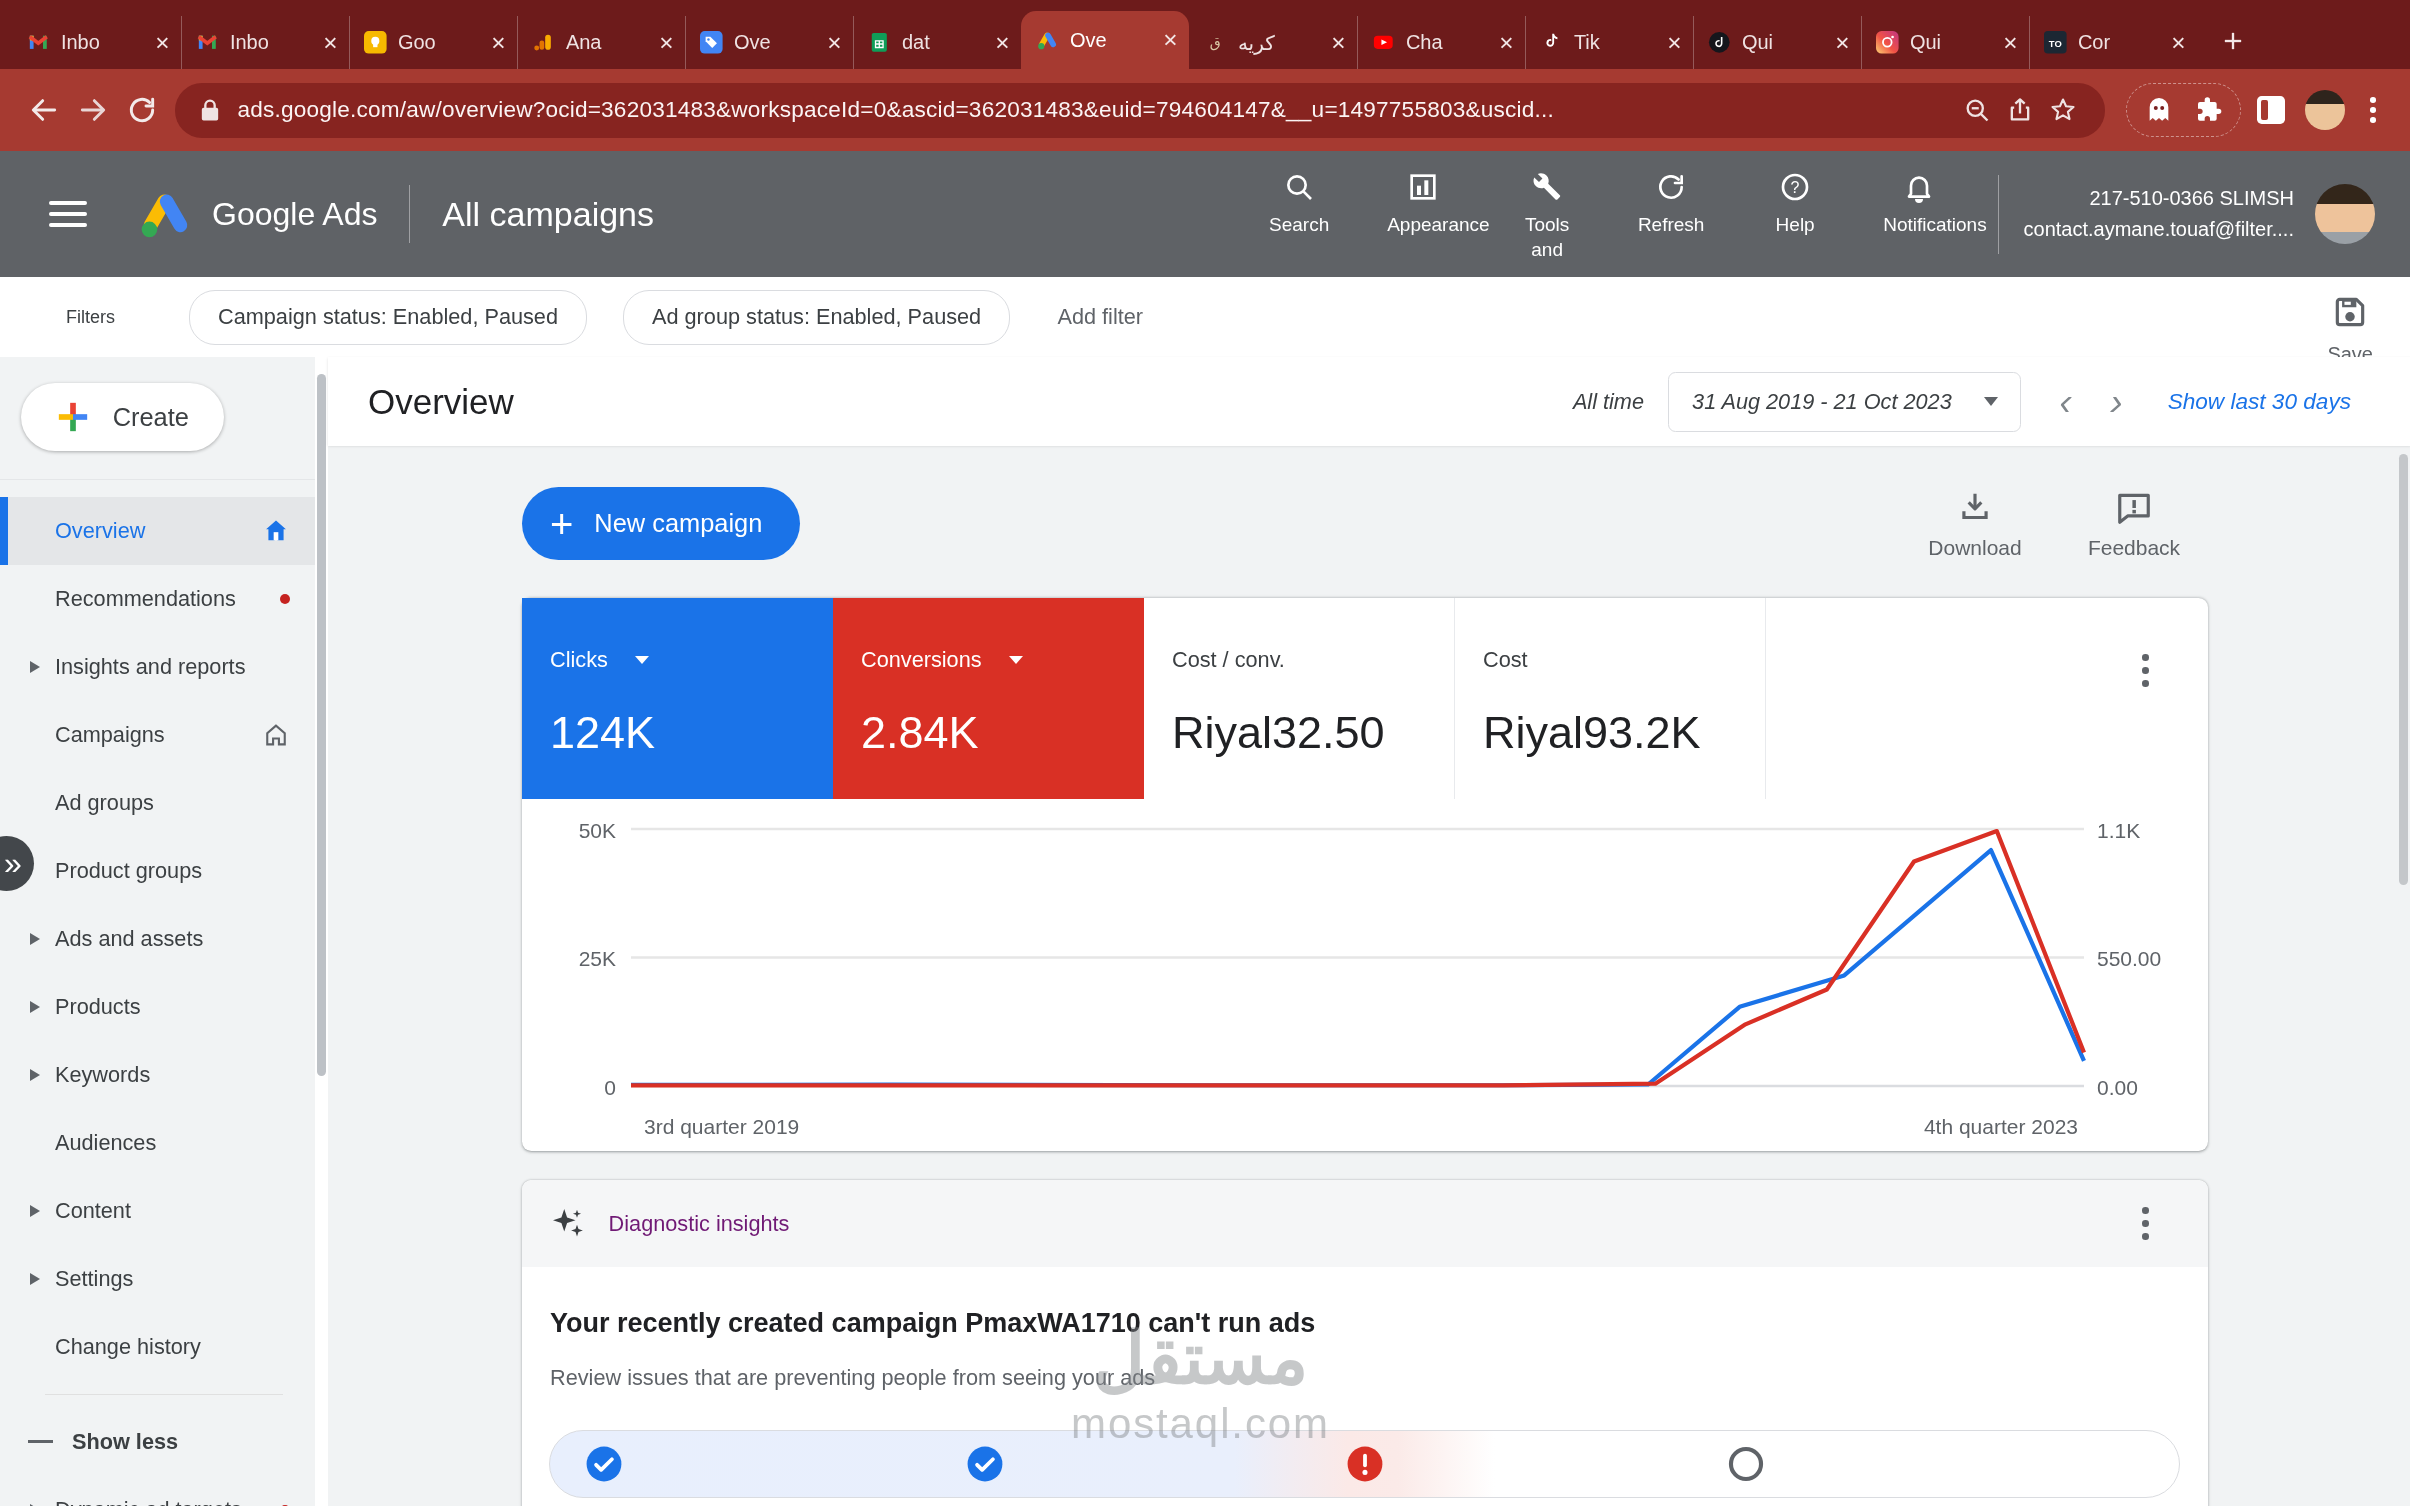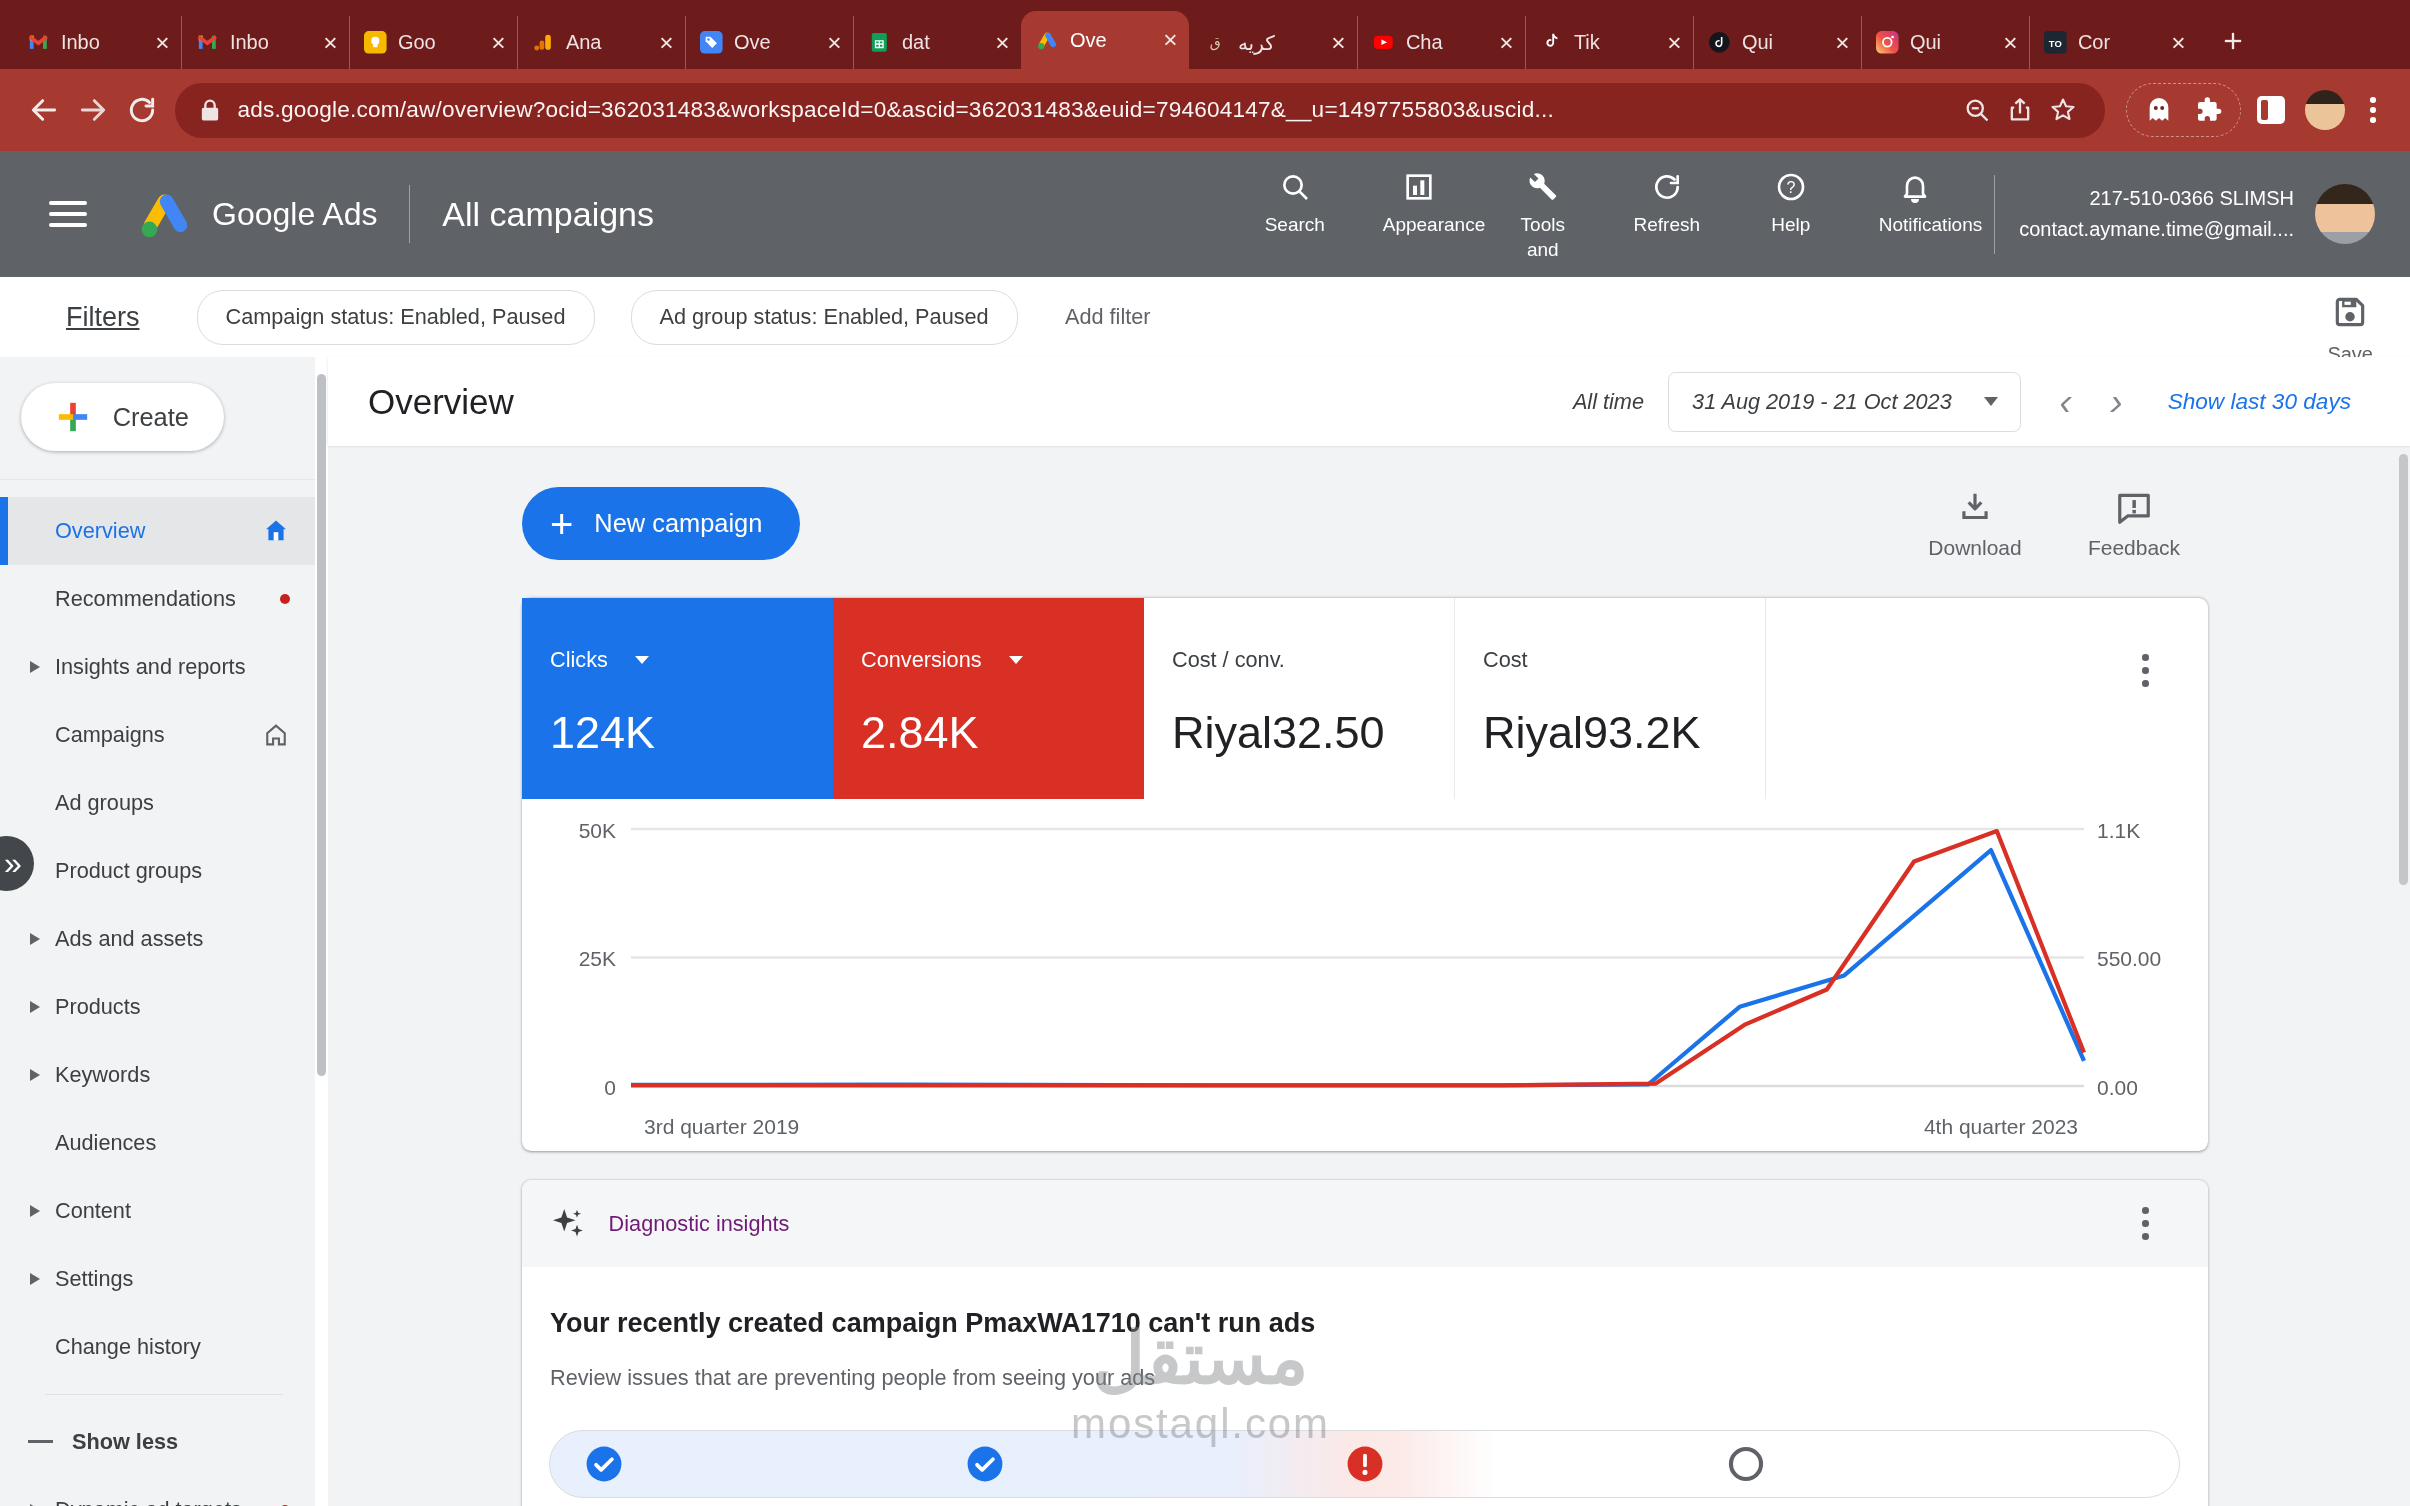--- a/index.html
+++ b/index.html
@@ -44,21 +44,21 @@
   .hnav{display:flex;align-items:flex-start;margin-left:auto;}
   .hnav-item{width:124px;display:flex;flex-direction:column;align-items:center;gap:7.5px;padding-top:5.6px;}
   .hnav-item svg{width:32px;height:32px;}
   .hnav-item .lbl{font-size:19px;text-align:center;line-height:1.3;max-width:72px;}
   .acct-divider{width:0.9px;height:79px;background:rgba(255,255,255,.4);margin:0 24.5px 0 17px;}
   .acct{text-align:right;font-size:20px;line-height:1.55;}
   .hdr-avatar{width:60px;height:60px;border-radius:50%;margin:0 36px 0 21px;background:linear-gradient(180deg,#33261a 0 34%,#eec39b 34% 80%,#9aa0a6 80%);flex:none;}
 
   
   .filtersbar{position:absolute;top:277px;left:0;width:100%;height:80px;background:#fff;display:flex;align-items:center;padding-left:66px;box-sizing:border-box;}
-  .filters-label{font-size:27px;color:#3c4043;margin-right:57px;text-decoration:underline;}
+  .filters-label{font-size:18px;color:#3c4043;margin-right:74px;}
   .chip{height:53px;border:0.9px solid #dadce0;border-radius:26px;display:flex;align-items:center;padding:0 28px;font-size:21.7px;color:#3c4043;margin-right:36px;background:#fff;}
   .addfilter{font-size:21.7px;color:#5f6368;margin-left:11.3px;}
   .saveblock{margin-left:auto;margin-right:38px;display:flex;flex-direction:column;align-items:center;gap:12px;margin-top:24.5px;}
   .saveblock svg{width:38px;height:38px;}
   .saveblock .lbl{font-size:20px;color:#5f6368;}
 
   
   .sidebar{position:absolute;top:357px;left:0;width:328px;bottom:0;background:#f1f3f4;overflow:hidden;}
   .sb-scroll{position:absolute;right:0;top:0;bottom:0;width:13px;background:#fff;}
   .sb-thumb{position:absolute;right:1.9px;top:17px;width:9.4px;height:702px;background:#bdc1c6;border-radius:4.7px;}
@@ -421,21 +421,21 @@
           <span><svg viewBox="0 0 24 24" fill="none" stroke="#fff" stroke-width="2" stroke-linejoin="round">
               <path d="M6 17v-6a6 6 0 1 1 12 0v6l1.5 2.2h-15z"></path>
               <path d="M10 21a2 2 0 0 0 4 0" fill="#fff"></path>
             </svg></span>
           <span class="lbl">Notifications</span>
         </div>
       </div>
     <div class="acct-divider"></div>
     <div class="acct">
       <div>217-510-0366 SLIMSH</div>
-      <div>contact.aymane.time@gmail....</div>
+      <div>contact.aymane.touaf@filter....</div>
     </div>
     <div class="hdr-avatar"></div>
   </div>
 
   <div class="filtersbar">
     <span class="filters-label">Filters</span>
     <span class="chip">Campaign status: Enabled, Paused</span>
     <span class="chip">Ad group status: Enabled, Paused</span>
     <span class="addfilter">Add filter</span>
     <div class="saveblock">

